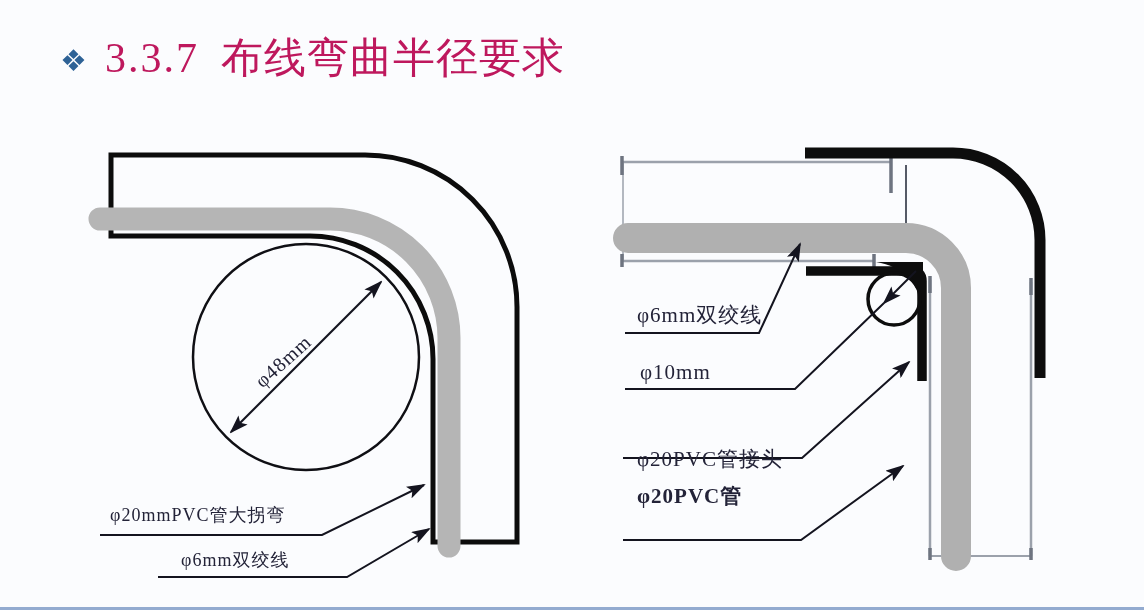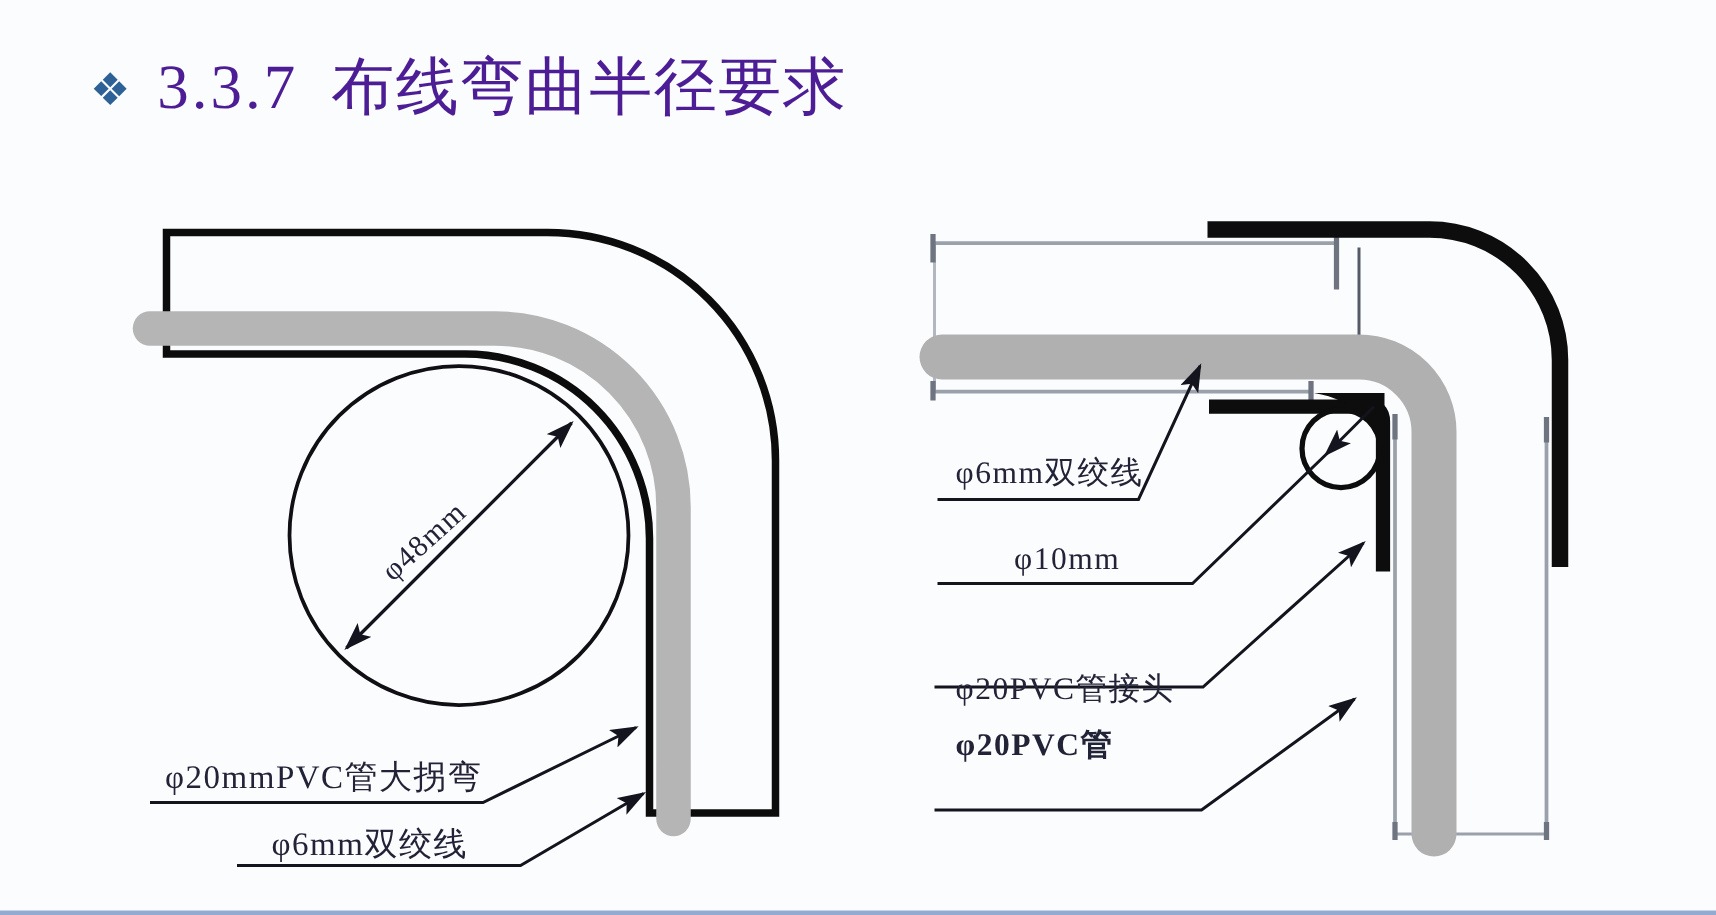--- a/index.html
+++ b/index.html
@@ -18,29 +18,29 @@
   }
   .bullet{
     font-size:30px;line-height:1;
     color:#2e6296;
     margin-top:16px;
     font-family:"DejaVu Sans",sans-serif;
   }
   .title-text{
     margin-left:18px;
     font-size:42px;
-    color:#4c1d95;
+    color:#be185d;
     letter-spacing:1px;
     white-space:nowrap;
   }
   .title-text .num{letter-spacing:2px;margin-right:22px;}
   svg.art{position:absolute;left:0;top:0;}
   .lbl{
     position:absolute;
-    font-size:22px;
+    font-size:18px;
     color:#232338;
     letter-spacing:1px;
     white-space:nowrap;
     line-height:1.1;
   }
   .lbl.small{font-size:21px;}
   .lbl.rot{
     transform:rotate(-42deg);
     transform-origin:center center;
     font-size:20px;
@@ -124,17 +124,17 @@
 
       <path d="M 623 540 L 801 540 L 903 466" fill="none" stroke="#14141f" stroke-width="2" marker-end="url(#arr)"></path>
     </g>
   </svg>
 
   <div class="lbl rot" style="left:233px;top:350px;width:100px;text-align:center;">φ48mm</div>
   <div class="lbl" style="left:110px;top:506px;">φ20mmPVC管大拐弯</div>
   <div class="lbl" style="left:181px;top:551px;">φ6mm双绞线</div>
 
   <div class="lbl small" style="left:637px;top:304px;">φ6mm双绞线</div>
-  <div class="lbl small" style="left:640px;top:361px;margin-left:36px;">φ10mm</div>
+  <div class="lbl small" style="left:640px;top:361px;">φ10mm</div>
   <div class="lbl small" style="left:637px;top:448px;">φ20PVC管接头</div>
   <div class="lbl small" style="left:637px;top:485px;font-weight:bold;">φ20PVC管</div>
 
 </div>
 
 </body></html>

